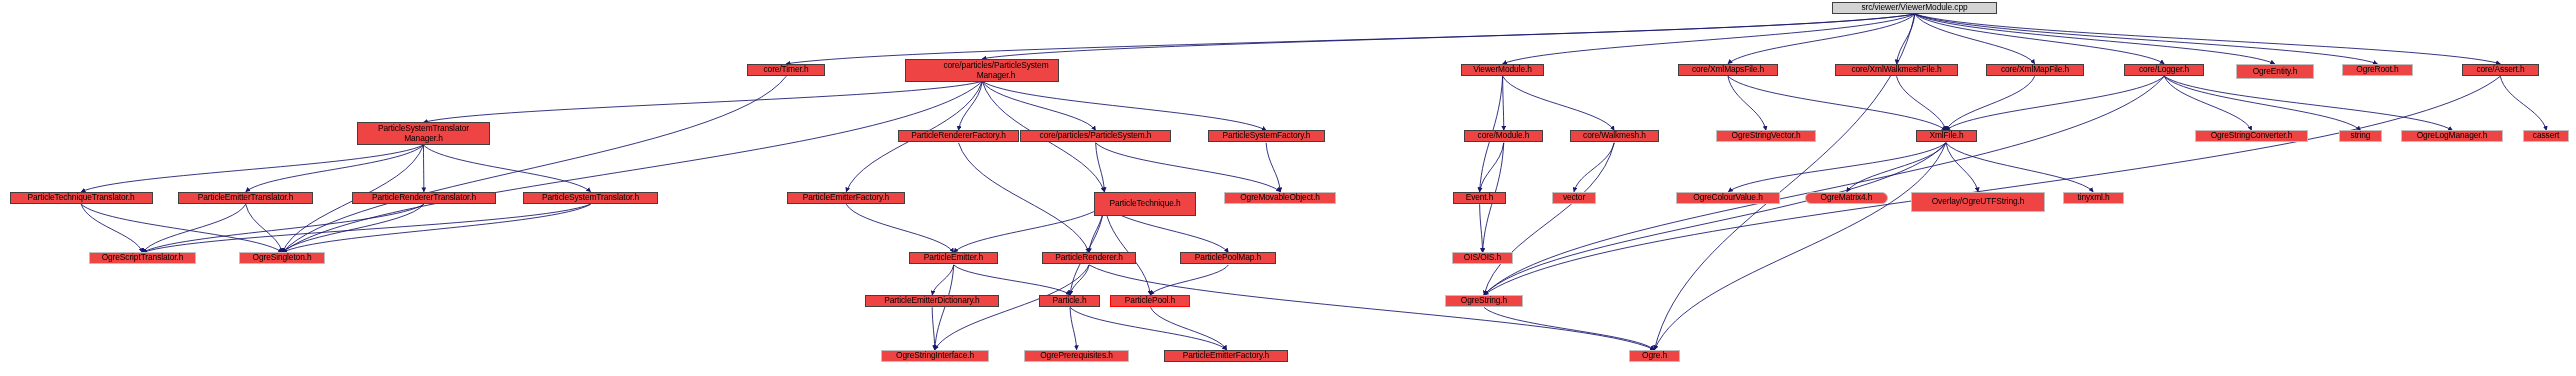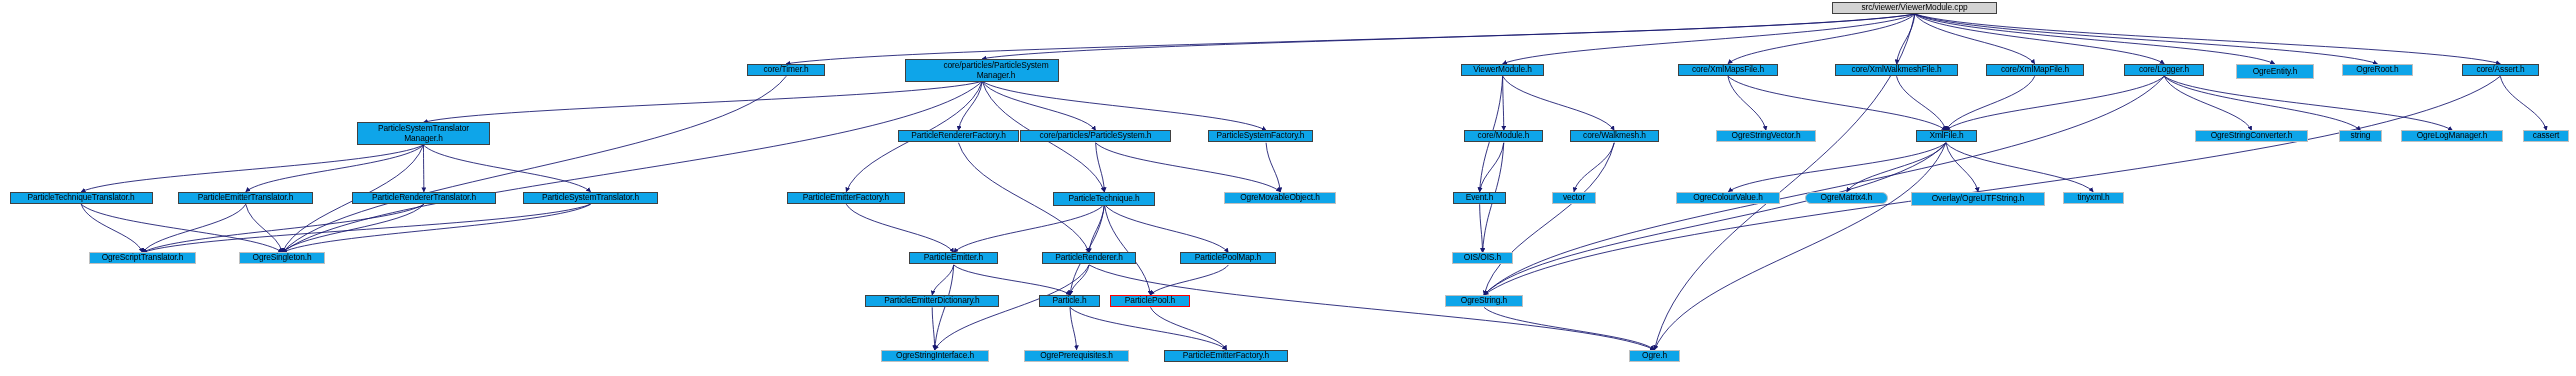--- a/index.html
+++ b/index.html
@@ -31,21 +31,21 @@
   .node {
     position: absolute;
     box-sizing: border-box;
     display: flex;
     align-items: center;
     justify-content: center;
     text-align: center;
     line-height: 1.12;
     font-size: 8.4px;
     color: #000000;
-    background: #0ea5e9;
+    background: #ef4444;
     border: 0.7px solid #c0c0c0;
     white-space: nowrap;
     letter-spacing: -0.1px;
   }
   .node.strong {
     border: 1.1px solid #404040;
   }
   .node.rootnode {
     background: #d3d3d3;
     border: 1.1px solid #404040;
@@ -156,41 +156,41 @@
       <div class="node strong" style="left: 1678px; top: 64px; width: 100px; height: 12.4px;">core/XmlMapsFile.h</div>
       <div class="node strong" style="left: 1835px; top: 64px; width: 123px; height: 12.4px;">core/XmlWalkmeshFile.h</div>
       <div class="node strong" style="left: 1986px; top: 64px; width: 98px; height: 12.4px;">core/XmlMapFile.h</div>
       <div class="node strong" style="left: 2124px; top: 64px; width: 80px; height: 12.4px;">core/Logger.h</div>
       <div class="node weak" style="left: 2236px; top: 64px; width: 78px; height: 15px;">OgreEntity.h</div>
       <div class="node weak" style="left: 2342px; top: 64px; width: 71px; height: 12.4px;">OgreRoot.h</div>
       <div class="node strong" style="left: 2462px; top: 64px; width: 77px; height: 12.4px;">core/Assert.h</div>
       <div class="node strong two-line" style="left: 357px; top: 122px; width: 133px; height: 23px;">ParticleSystemTranslator<br>Manager.h</div>
       <div class="node strong" style="left: 898px; top: 130px; width: 121px; height: 12.4px;">ParticleRendererFactory.h</div>
       <div class="node strong" style="left: 1020px; top: 130px; width: 151px; height: 12.4px;">core/particles/ParticleSystem.h</div>
-      <div class="node strong" style="left: 1208px; top: 130px; width: 105px; height: 12.4px;">ParticleSystemFactory.h</div>
+      <div class="node strong" style="left: 1208px; top: 130px; width: 117px; height: 12.4px;">ParticleSystemFactory.h</div>
       <div class="node strong" style="left: 1464px; top: 130px; width: 79px; height: 12.4px;">core/Module.h</div>
       <div class="node strong" style="left: 1570px; top: 130px; width: 89px; height: 12.4px;">core/Walkmesh.h</div>
       <div class="node weak" style="left: 1716px; top: 130px; width: 100px; height: 12.4px;">OgreStringVector.h</div>
       <div class="node strong" style="left: 1916px; top: 130px; width: 61px; height: 12.4px;">XmlFile.h</div>
       <div class="node weak" style="left: 2195px; top: 130px; width: 113px; height: 12.4px;">OgreStringConverter.h</div>
       <div class="node weak" style="left: 2339px; top: 130px; width: 43px; height: 12.4px;">string</div>
       <div class="node weak" style="left: 2401px; top: 130px; width: 102px; height: 12.4px;">OgreLogManager.h</div>
       <div class="node weak" style="left: 2523px; top: 130px; width: 46px; height: 12.4px;">cassert</div>
       <div class="node strong" style="left: 9.5px; top: 192px; width: 143px; height: 12.4px;">ParticleTechniqueTranslator.h</div>
       <div class="node strong" style="left: 178px; top: 192px; width: 135px; height: 12.4px;">ParticleEmitterTranslator.h</div>
       <div class="node strong" style="left: 352px; top: 192px; width: 144px; height: 12.4px;">ParticleRendererTranslator.h</div>
       <div class="node strong" style="left: 523px; top: 192px; width: 135px; height: 12.4px; text-align: right;">ParticleSystemTranslator.h</div>
       <div class="node strong" style="left: 787px; top: 192px; width: 118px; height: 12.4px;">ParticleEmitterFactory.h</div>
-      <div class="node strong" style="left: 1053px; top: 192px; width: 102px; height: 14px;">ParticleTechnique.h</div>
+      <div class="node strong" style="left: 1094px; top: 192px; width: 102px; height: 24px;">ParticleTechnique.h</div>
       <div class="node weak" style="left: 1224px; top: 192px; width: 112px; height: 12.4px;">OgreMovableObject.h</div>
       <div class="node strong" style="left: 1453px; top: 192px; width: 53px; height: 12.4px;">Event.h</div>
       <div class="node weak" style="left: 1552px; top: 192px; width: 44px; height: 12.4px;">vector</div>
       <div class="node weak" style="left: 1676px; top: 192px; width: 104px; height: 12.4px;">OgreColourValue.h</div>
       <div class="node weak" style="left: 1805px; top: 192px; width: 83px; height: 12.4px; border-radius: 6px;">OgreMatrix4.h</div>
-      <div class="node weak" style="left: 1911px; top: 192px; width: 134px; height: 14px;">Overlay/OgreUTFString.h</div>
+      <div class="node weak" style="left: 1911px; top: 192px; width: 134px; height: 20px;">Overlay/OgreUTFString.h</div>
       <div class="node weak" style="left: 2063px; top: 192px; width: 61px; height: 12.4px;">tinyxml.h</div>
       <div class="node weak" style="left: 89px; top: 252px; width: 107px; height: 12.4px;">OgreScriptTranslator.h</div>
       <div class="node weak" style="left: 239px; top: 252px; width: 86px; height: 12.4px;">OgreSingleton.h</div>
       <div class="node strong" style="left: 909px; top: 252px; width: 89px; height: 12.4px;">ParticleEmitter.h</div>
       <div class="node strong" style="left: 1042px; top: 252px; width: 94px; height: 12.4px;">ParticleRenderer.h</div>
       <div class="node strong" style="left: 1180px; top: 252px; width: 96px; height: 12.4px;">ParticlePoolMap.h</div>
       <div class="node weak" style="left: 1452px; top: 252px; width: 61px; height: 12.4px;">OIS/OIS.h</div>
       <div class="node strong" style="left: 865px; top: 295px; width: 134px; height: 12.4px;">ParticleEmitterDictionary.h</div>
       <div class="node strong" style="left: 1039px; top: 295px; width: 61px; height: 12.4px;">Particle.h</div>
       <div class="node highlight strong" style="left: 1110px; top: 295px; width: 80px; height: 12.4px;">ParticlePool.h</div>

